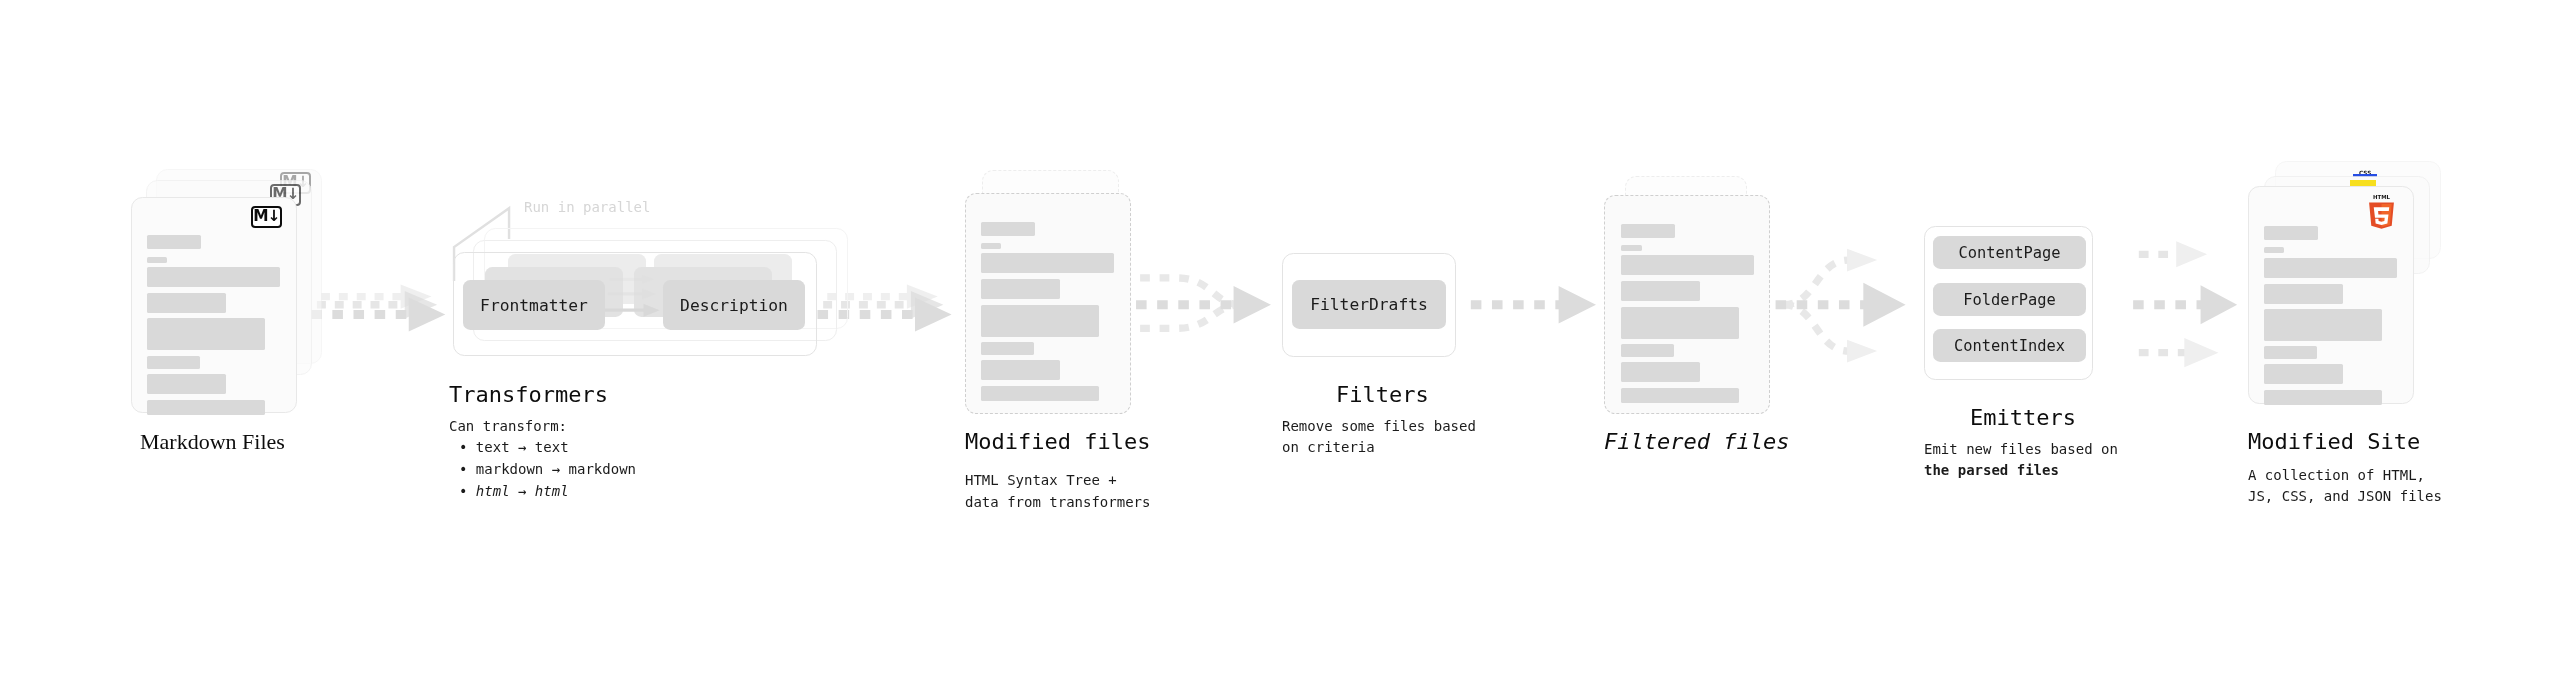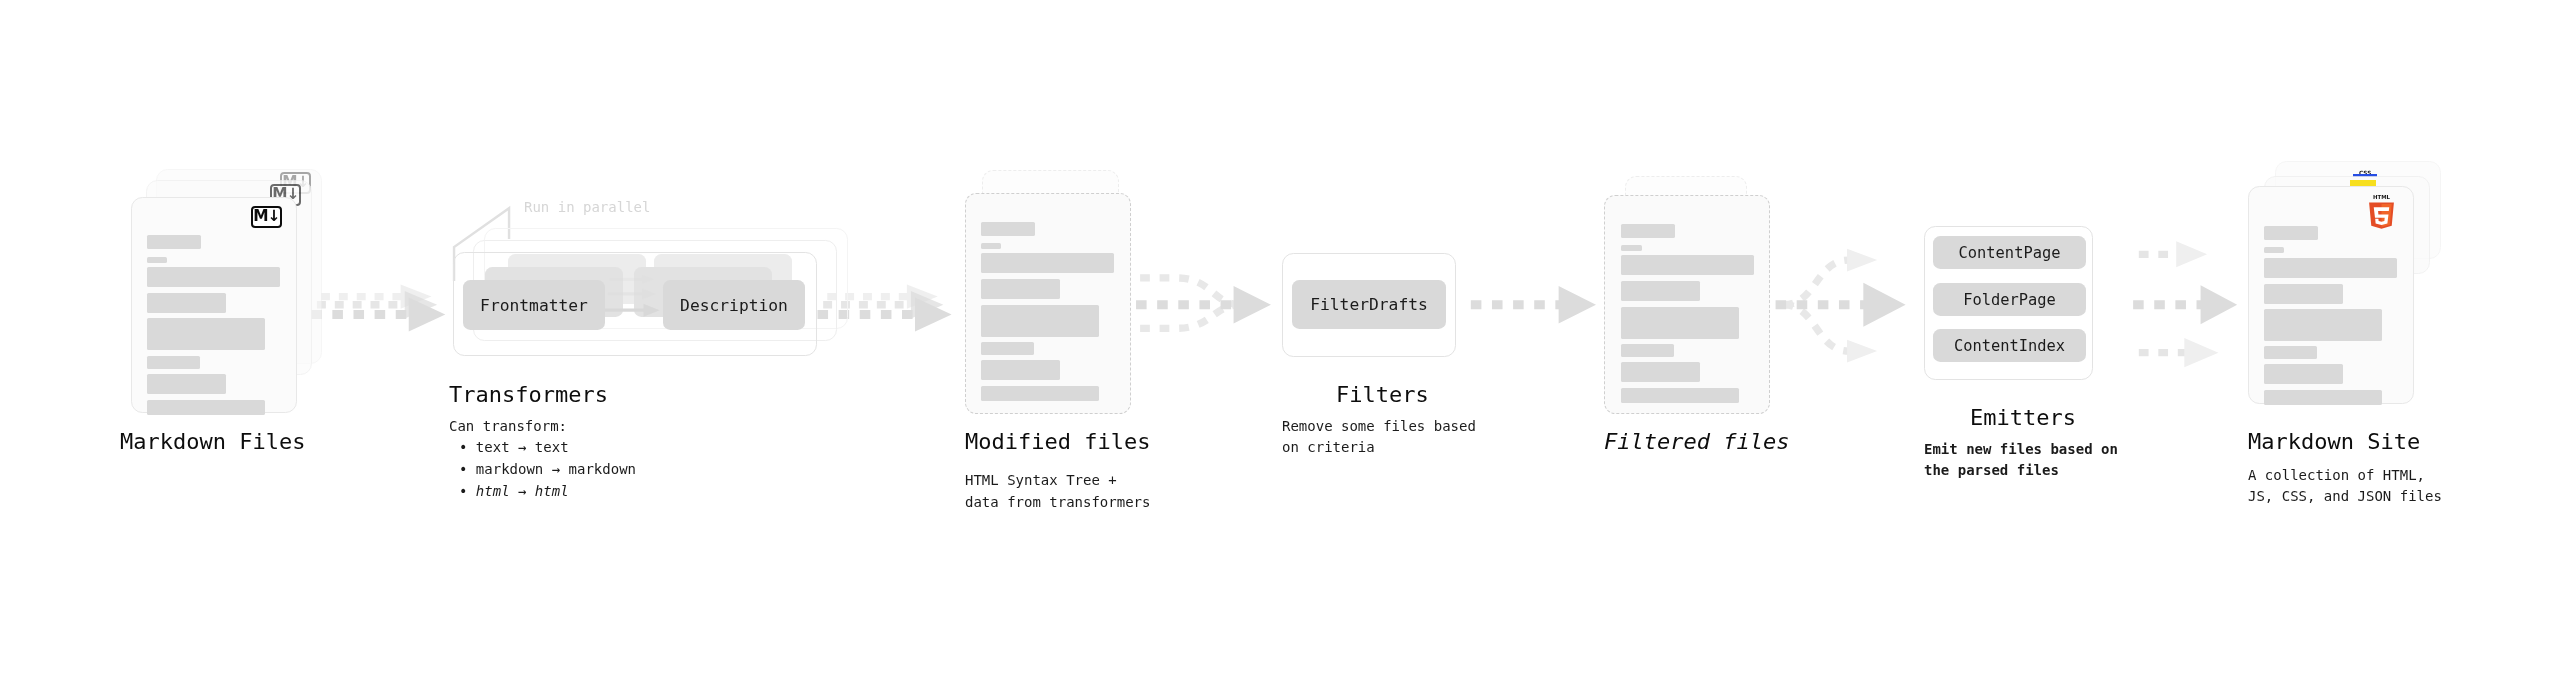--- a/index.html
+++ b/index.html
@@ -194,21 +194,21 @@
       <div class="bar" style="left:14.6px;top:59px;width:20.3px;height:5.7px;"></div>
       <div class="bar" style="left:14.6px;top:69px;width:133px;height:20.3px;"></div>
       <div class="bar" style="left:14.6px;top:95px;width:79px;height:20.3px;"></div>
       <div class="bar" style="left:14.6px;top:120px;width:118px;height:32px;"></div>
       <div class="bar" style="left:14.6px;top:158px;width:53px;height:13px;"></div>
       <div class="bar" style="left:14.6px;top:176px;width:79px;height:20.3px;"></div>
       <div class="bar" style="left:14.6px;top:202px;width:118px;height:14.6px;"></div>
     </div>
     <div class="md-badge" style="left:251px;top:206px;">M↓</div>
 
-    <div class="title" style="left:120px;top:429px;">Markdown Files</div>
+    <div class="title" style="left:140px;top:429px;font-family:Liberation Serif, serif;">Markdown Files</div>
   </div>
 
   <div>
 
     <svg class="abs" style="left:449px;top:192px;width:146px;height:89px;" viewBox="0 0 180 110">
       <path d="M6,110 L6,68 L74,20 L74,58" fill="none" stroke="#e0e0e0" stroke-width="3"></path>
     </svg>
     <div class="parallel-label" style="left:524px;top:199px;">Run in parallel</div>
 
     <div class="panel ghost3" style="left:484px;top:228px;width:364px;height:101px;"></div>
@@ -284,21 +284,21 @@
     </div>
     <div class="title" style="left:1604px;top:429px;font-style:italic;">Filtered files</div>
   </div>
 
   <div>
     <div class="panel" style="left:1924px;top:226px;width:169px;height:154px;"></div>
     <div class="chip" style="left:1933px;top:236px;width:153px;height:33px;font-size:15.4px;">ContentPage</div>
     <div class="chip" style="left:1933px;top:283px;width:153px;height:33px;font-size:15.4px;">FolderPage</div>
     <div class="chip" style="left:1933px;top:329px;width:153px;height:33px;font-size:15.4px;">ContentIndex</div>
     <div class="title" style="left:1924px;top:405px;margin-left:46px;">Emitters</div>
-    <div class="sub" style="left:1924px;top:439px;font-weight:bold;">Emit new files based on</div>
+    <div class="sub" style="left:1924px;top:439px;">Emit new files based on</div>
     <div class="sub" style="left:1924px;top:460px;font-weight:bold;">the parsed files</div>
   </div>
 
   <div>
     <div class="doccard ghost" style="left:2275px;top:161px;width:166px;height:98px;opacity:.6;"></div>
     <div class="css-badge" style="left:2353px;top:166px;">
       <span class="cssword">CSS</span>
       <span class="cssbar"></span>
     </div>
 
@@ -316,19 +316,19 @@
       <div class="bar" style="left:14.6px;top:203px;width:118px;height:14.6px;"></div>
     </div>
 
     <svg class="html5" style="left:2366px;top:193px;" viewBox="0 0 40 46">
       <text x="20" y="8" text-anchor="middle" font-family="DejaVu Sans, Liberation Sans, sans-serif" font-size="7" font-weight="bold" fill="#1a1a1a">HTML</text>
       <path d="M4,12 L36,12 L33.2,42 L20,46 L6.8,42 z" fill="#e44d26"></path>
       <path d="M20,14 L33.2,14 L30.8,40.6 L20,43.8 z" fill="#f16529"></path>
       <path d="M10,18 L30,18 L29.4,23 L15.6,23 L16,27.4 L29,27.4 L27.6,39 L20,41.2 L12.4,39 L11.9,33 L16,33 L16.3,36 L20,37 L23.7,36 L24.1,31.6 L11.6,31.6 z" fill="#ffffff"></path>
     </svg>
 
-    <div class="title" style="left:2248px;top:429px;">Markdown Site</div>
+    <div class="title" style="left:2248px;top:429px;">Modified Site</div>
     <div class="sub" style="left:2248px;top:465px;">A collection of HTML,</div>
     <div class="sub" style="left:2248px;top:486px;">JS, CSS, and JSON files</div>
   </div>
 
 </div>
 
 
 </body></html>

